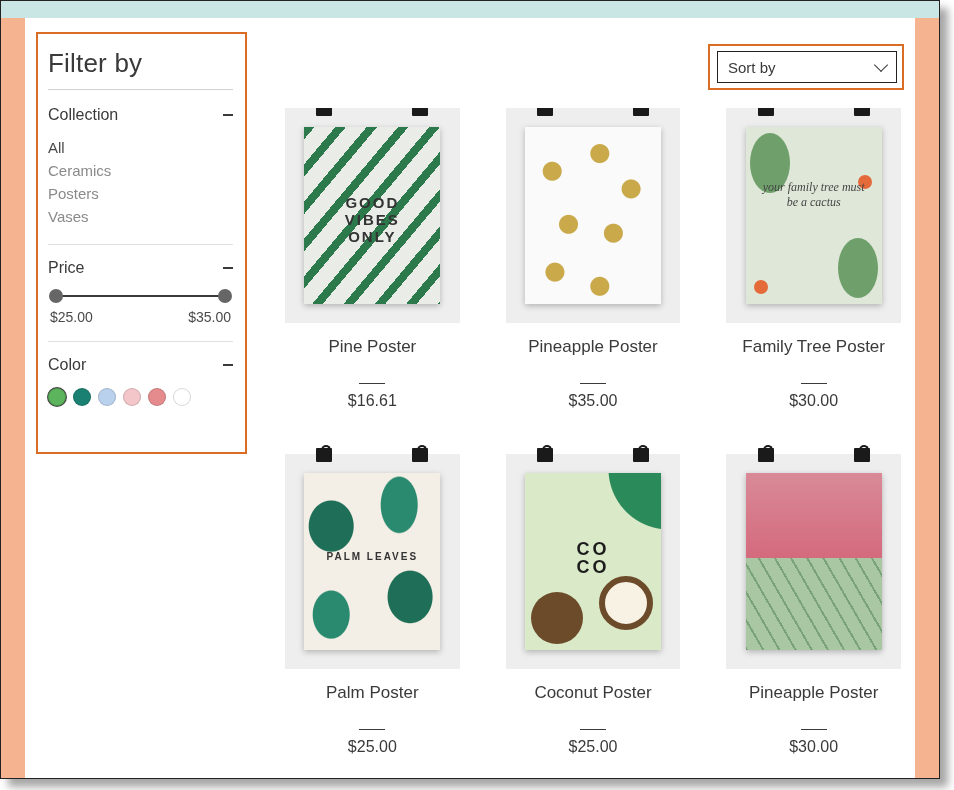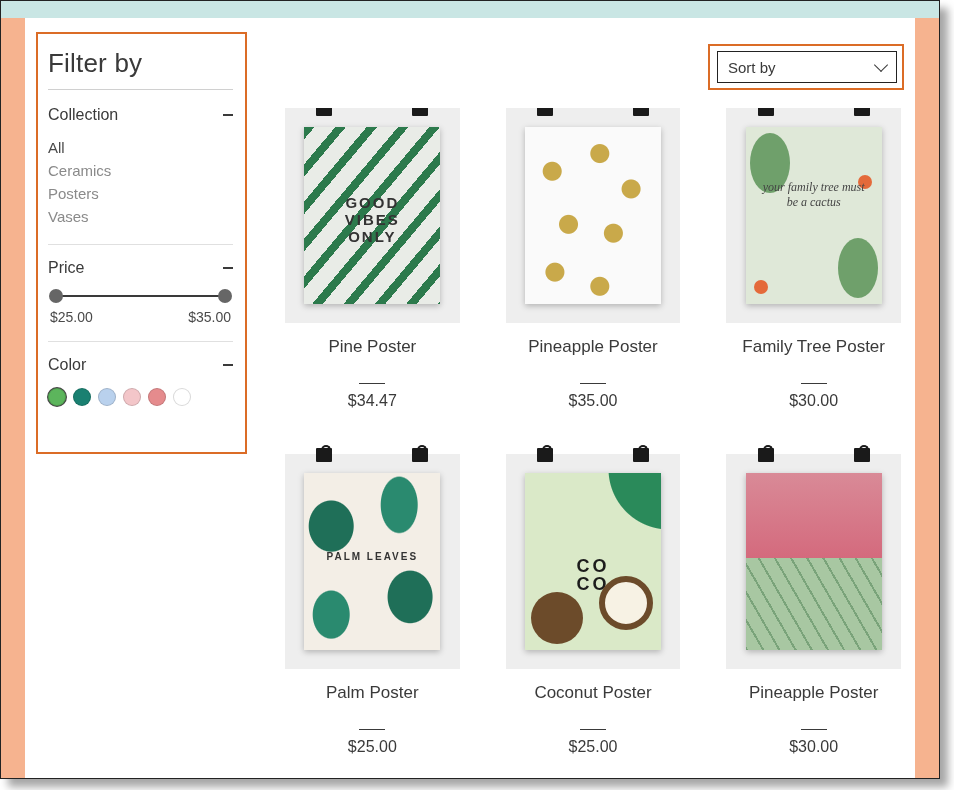--- a/index.html
+++ b/index.html
@@ -179,21 +179,21 @@
   .art-family::before{width:40px;height:60px;background:#6fa06b;left:4px;top:6px;}
   .art-family::after{width:40px;height:60px;background:#6fa06b;right:4px;bottom:6px;}
   .art-family .flower{position:absolute;width:14px;height:14px;background:#e46a3a;border-radius:50%;}
   .art-family .txt{position:absolute;top:30%;left:12%;right:12%;text-align:center;font-size:12px;color:#444;font-family:Georgia,serif;font-style:italic;line-height:1.25;}
   .art-palm { background:#f3eee6; background-image: radial-gradient(ellipse at 20% 30%, #1f6f58 0 22px, transparent 23px), radial-gradient(ellipse at 78% 70%, #1f6f58 0 22px, transparent 23px), radial-gradient(ellipse at 70% 18%, #2a8a6f 0 18px, transparent 19px), radial-gradient(ellipse at 20% 80%, #2a8a6f 0 18px, transparent 19px); position:relative;}
   .art-palm .txt{position:absolute;top:44%;left:0;right:0;text-align:center;font-size:10px;letter-spacing:2px;color:#333;font-weight:600;}
   .art-coconut { background:#dae9c8; position:relative;}
   .art-coconut::before{content:"";position:absolute;left:6px;bottom:6px;width:52px;height:52px;background:#6c4b2a;border-radius:50%;}
   .art-coconut::after{content:"";position:absolute;right:8px;bottom:20px;width:42px;height:42px;background:#f7f2e4;border:6px solid #6c4b2a;border-radius:50%;}
   .art-coconut .leaf{position:absolute;right:-8px;top:-4px;width:110px;height:110px;background:radial-gradient(ellipse at top right,#2a8a5a 0 60px,transparent 61px);}
-  .art-coconut .txt{position:absolute;top:38%;left:0;right:0;text-align:center;font-size:18px;font-weight:800;letter-spacing:3px;color:#1c1c1c;line-height:1;margin-top:17px;}
+  .art-coconut .txt{position:absolute;top:38%;left:0;right:0;text-align:center;font-size:18px;font-weight:800;letter-spacing:3px;color:#1c1c1c;line-height:1;}
   .art-watermelon .top{height:48%;background:linear-gradient(#d98a97,#d46a7d);}
   .art-watermelon .bot{height:52%;background:#a8c7a2;background-image:repeating-linear-gradient(60deg,#7aa37a 0 2px, transparent 2px 14px);}
 </style>
 </head>
 <body>
 
 <div class="outer-wrap">
   <div class="shadow-border">
     <div class="page">
       <div class="top-band"></div>
@@ -268,21 +268,21 @@
           <div class="product-card">
             <div class="product-img">
               <div class="clip l"></div>
               <div class="clip r"></div>
               <div class="poster-frame art-pine">
                 <div class="txt" style="white-space: pre-line;">GOOD<br>VIBES<br>ONLY</div>
               </div>
             </div>
             <div class="product-name">Pine Poster</div>
             <div class="product-sep"></div>
-            <div class="product-price">$34.47</div>
+            <div class="product-price">$16.61</div>
           </div>
 
           <div class="product-card">
             <div class="product-img">
               <div class="clip l"></div>
               <div class="clip r"></div>
               <div class="poster-frame art-pineapple"></div>
             </div>
             <div class="product-name">Pineapple Poster</div>
             <div class="product-sep"></div>

